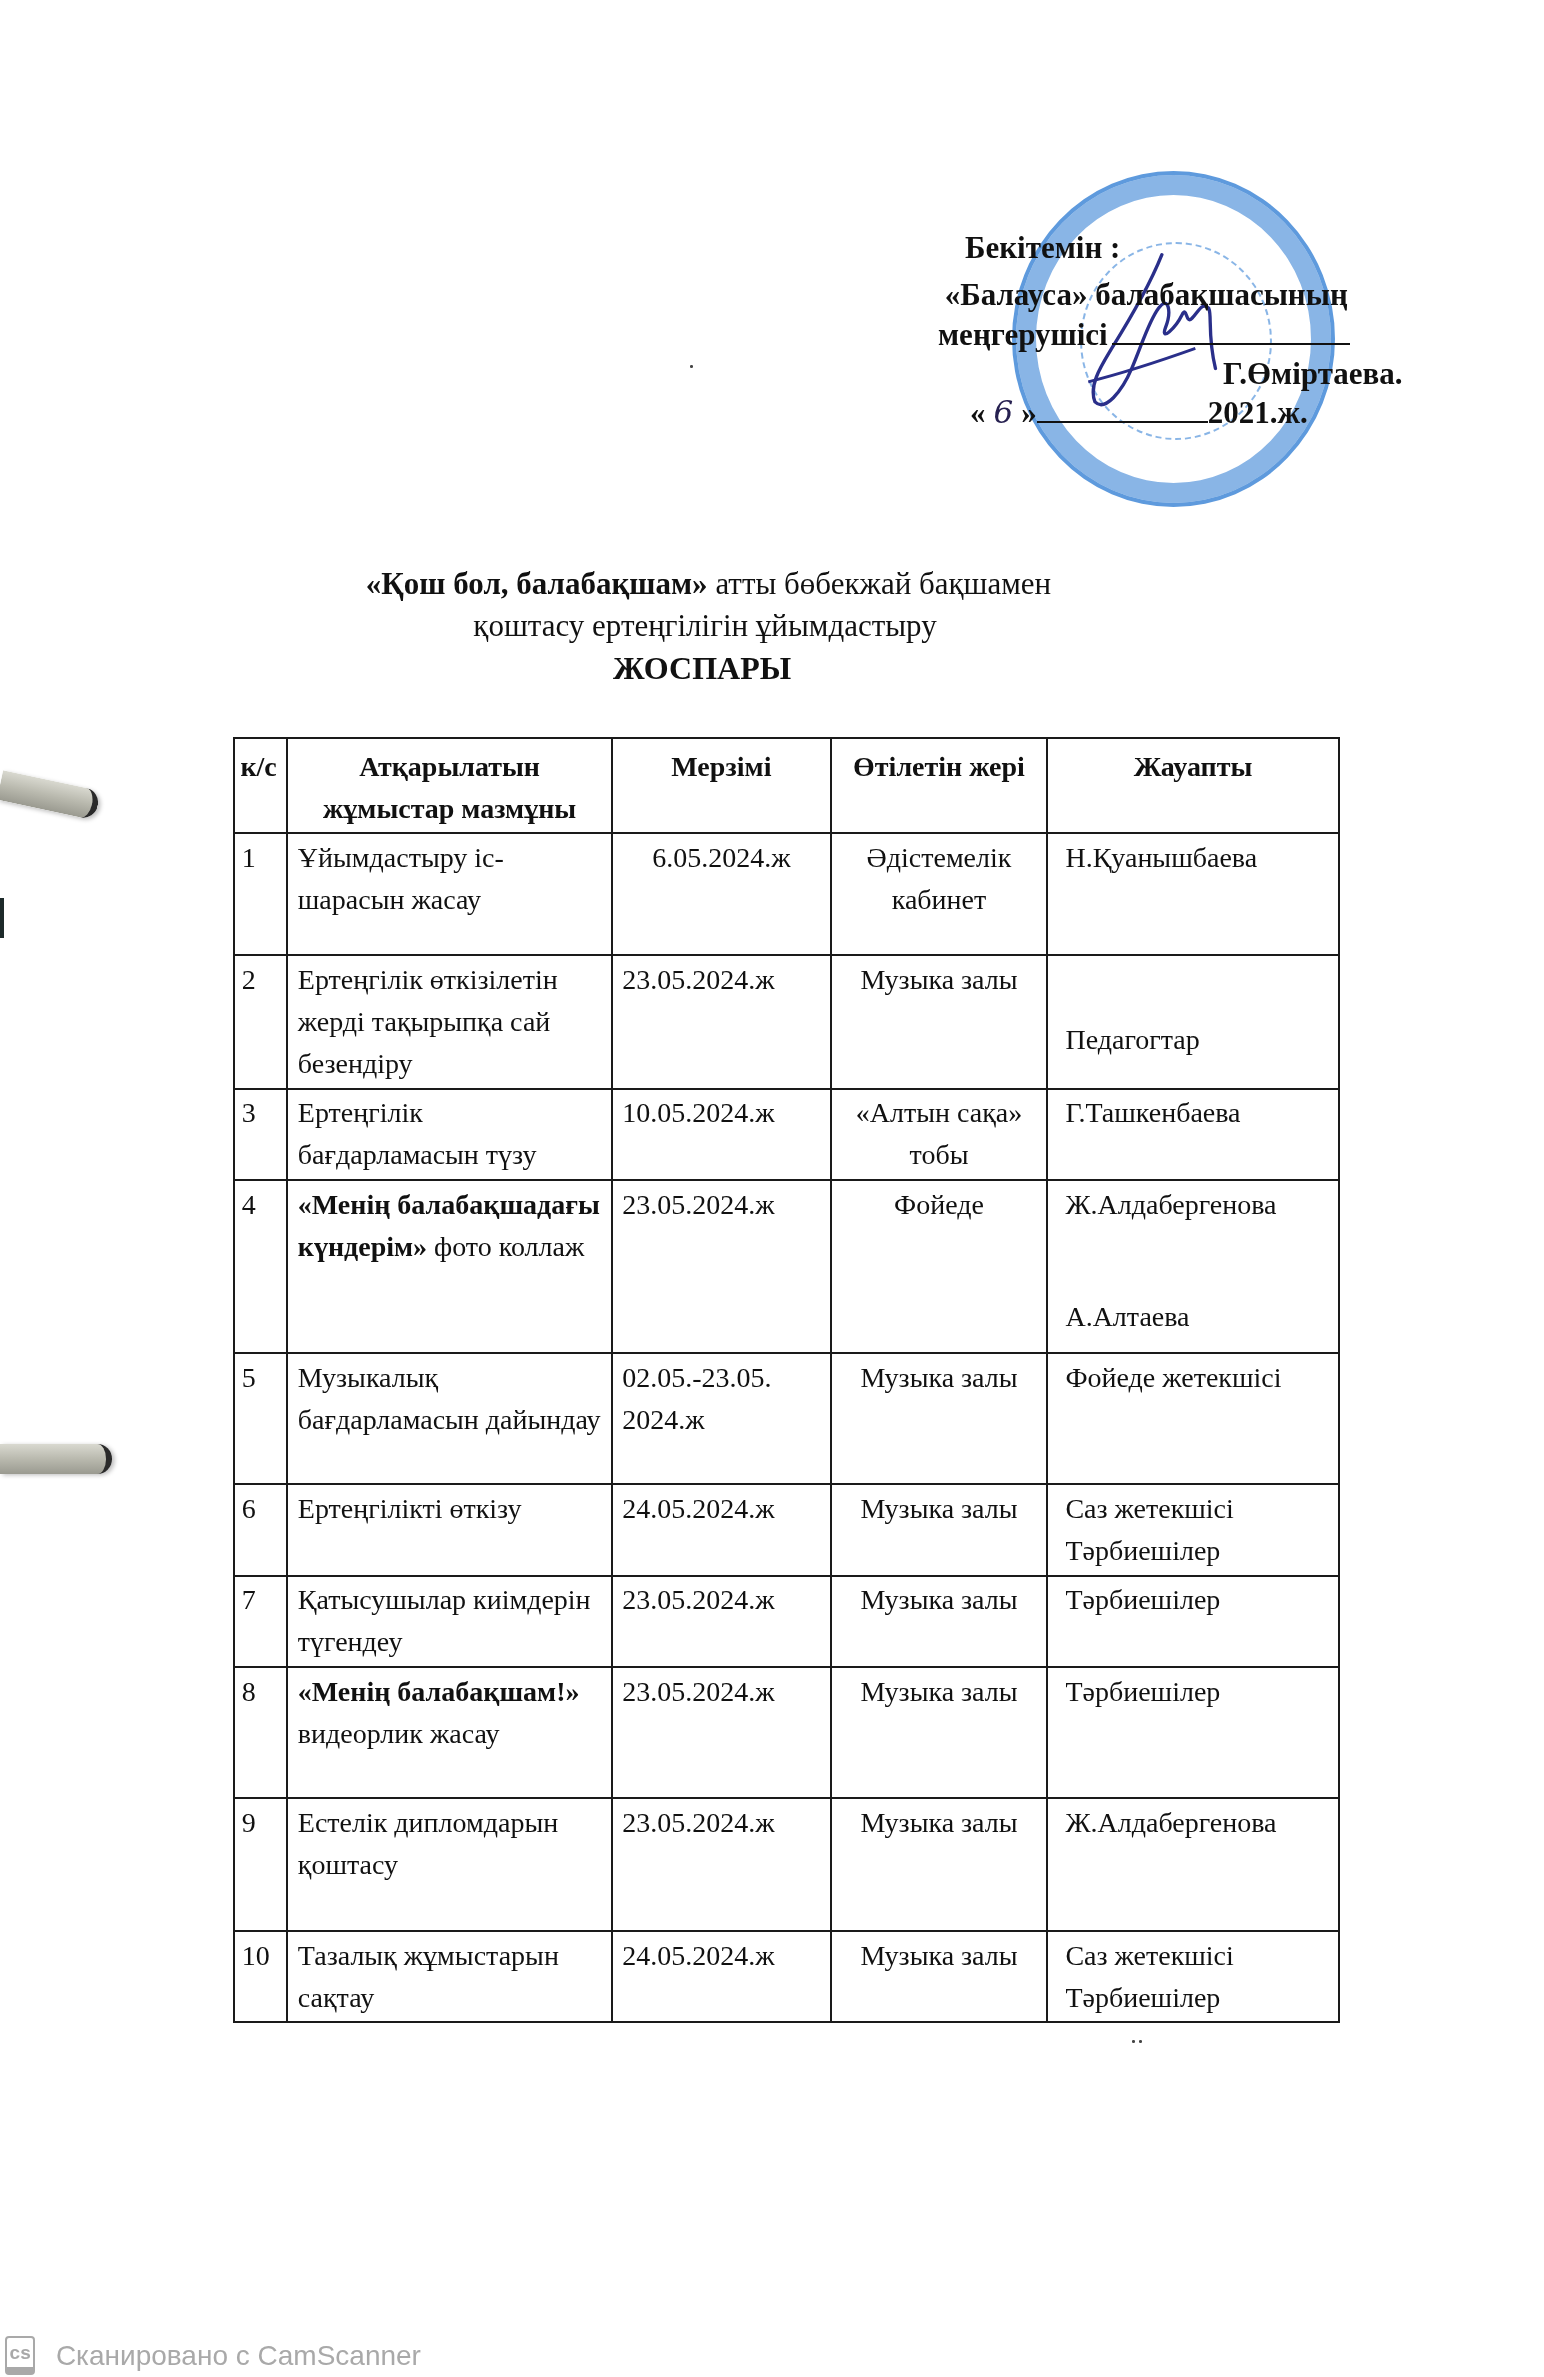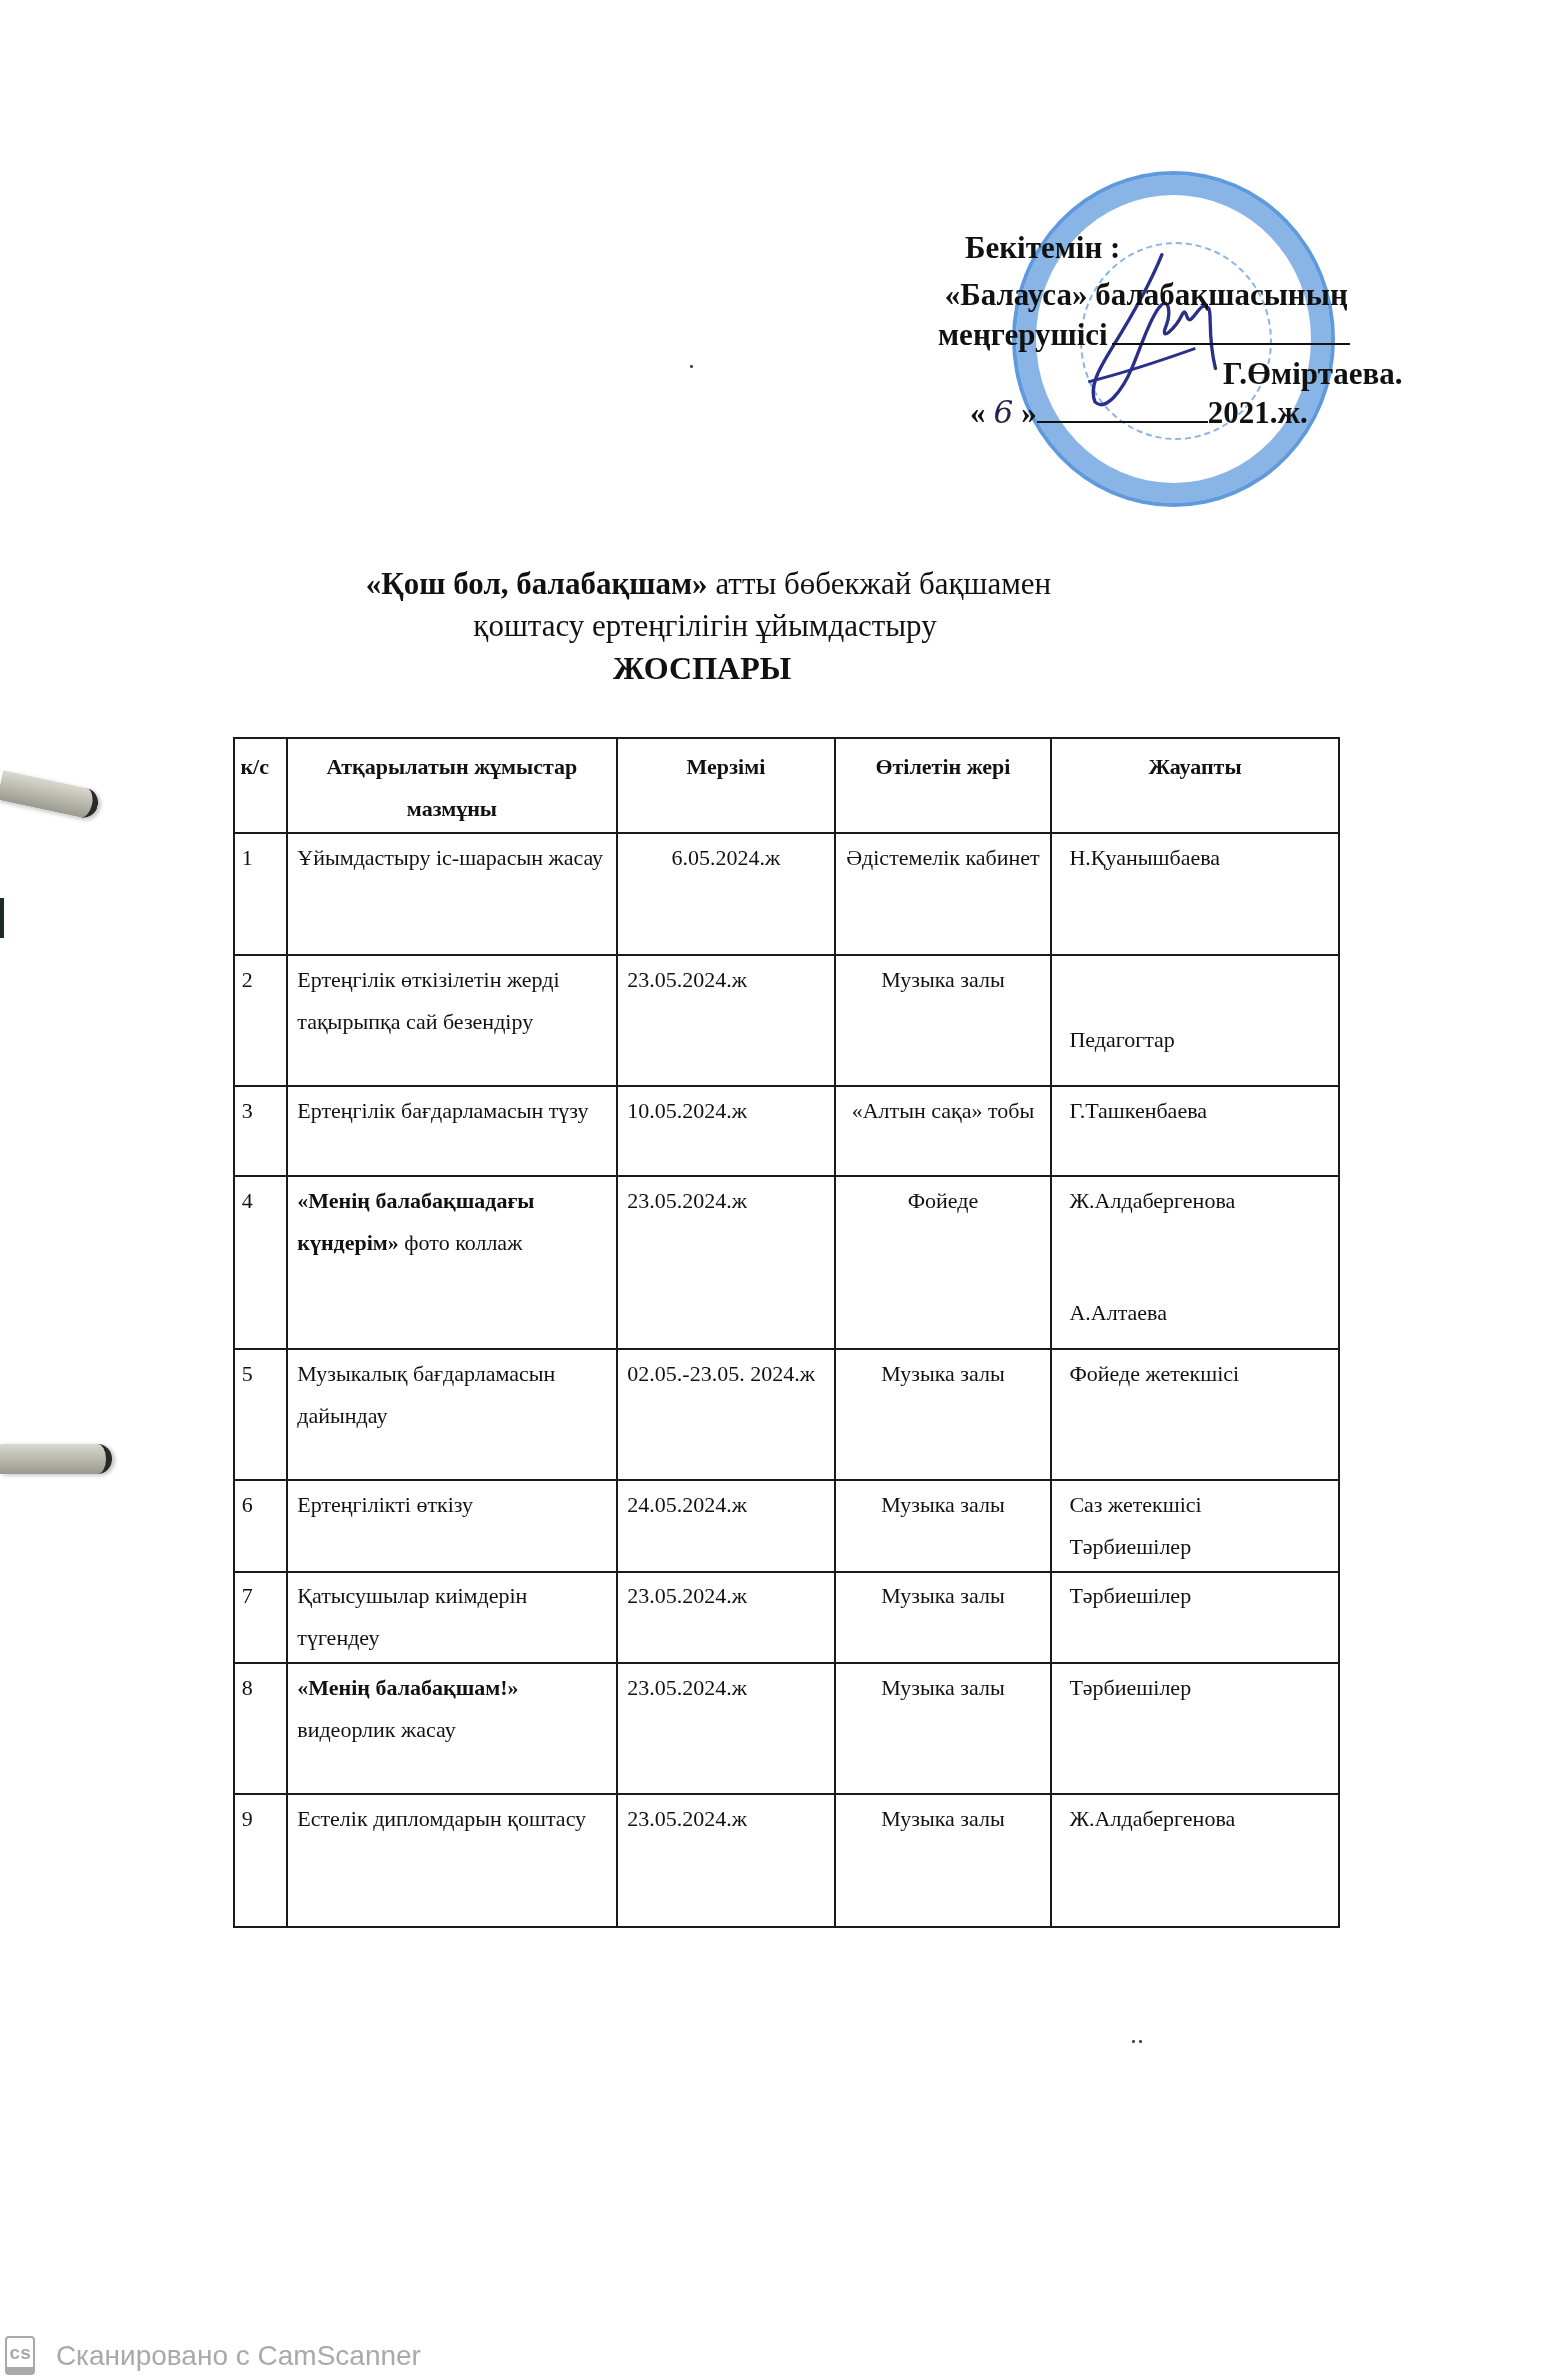--- a/index.html
+++ b/index.html
@@ -92,21 +92,21 @@
     .title-block .t1 b { font-weight: bold; }
     .title-block .t2 { margin-left: -94px; }
     .title-block .t3 { margin-left: -100px; font-weight: bold; font-size: 32px; }
 
     
     .plan-table {
       position: absolute;
       left: 233px; top: 737px;
       width: 1107px;
       border-collapse: collapse;
-      font-size: 22px;
+      font-size: 28px;
       line-height: 42px;
     }
     .plan-table th, .plan-table td {
       border: 2px solid #1a1a1a;
       vertical-align: top;
       padding: 2.7px 9.4px 2.7px 9.4px;
       text-align: left;
     }
     .plan-table th { font-weight: bold; text-align: center; padding-top: 6.7px; }
     .plan-table .c-num { width: 52px; padding-left: 6.7px; padding-right: 2.7px; }
@@ -264,20 +264,30 @@
     </tr>
     <tr style="height:133px">
       <td class="c-num">9</td>
       <td class="c-task">Естелік дипломдарын қоштасу</td>
       <td class="c-date">23.05.2024.ж</td>
       <td class="c-place">Музыка залы</td>
       <td class="c-resp">
           <span class="resp-line">Ж.Алдабергенова</span>
         </td>
     </tr>
+    <tr style="height:90px">
+      <td class="c-num">10</td>
+      <td class="c-task">Тазалық жұмыстарын сақтау</td>
+      <td class="c-date">24.05.2024.ж</td>
+      <td class="c-place">Музыка залы</td>
+      <td class="c-resp">
+        <span class="resp-line">Саз жетекшісі</span>
+        <span class="resp-line">Тәрбиешілер</span>
+      </td>
+    </tr>
   </tbody>
 </table>
 
 <div class="specks" style="left:690px;top:365px"></div>
 <div class="specks" style="left:1132px;top:2040px"></div>
 <div class="specks" style="left:1139px;top:2040px"></div>
 
 <div class="camscanner">
   <div class="cs-logo">cs</div>
   <span>Сканировано с CamScanner</span>

